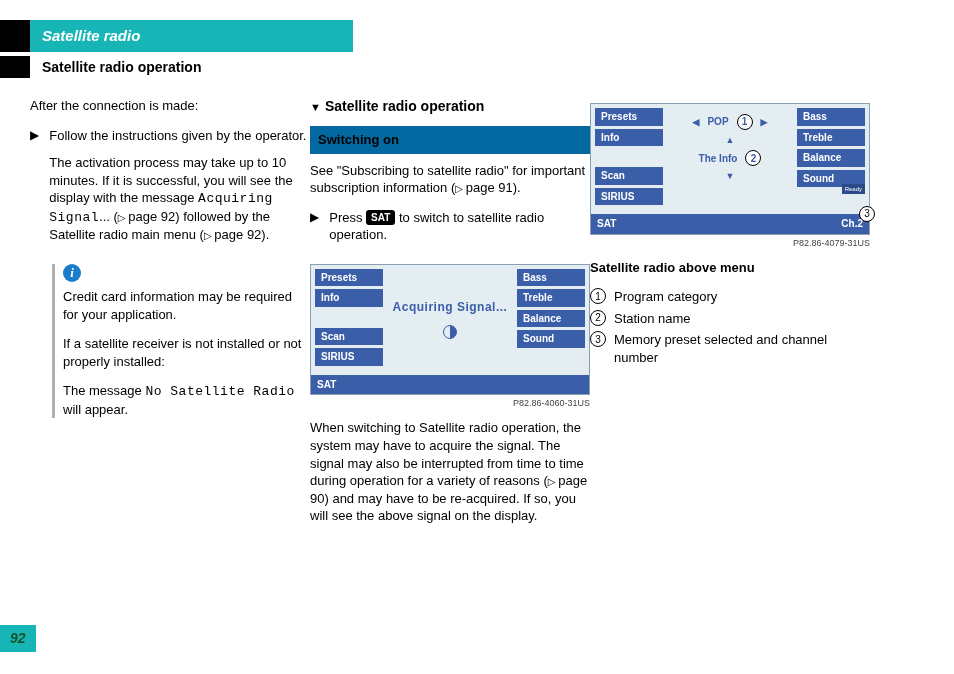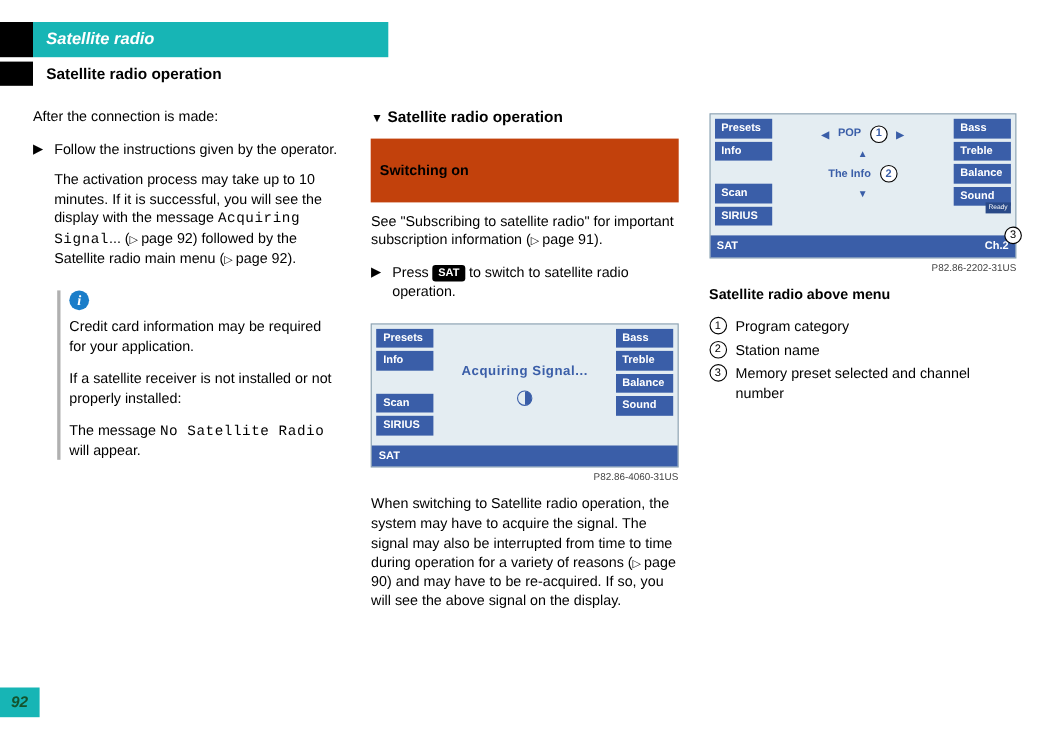--- a/index.html
+++ b/index.html
@@ -44,41 +44,40 @@
     background: #000;
     height: 22px;
   }
   .subheader-text {
     font-weight: bold;
     padding: 2px 0 2px 12px;
     font-size: 14px;
   }
   .columns {
     display: flex;
-    gap: 28px;
   }
   .col {
     width: 280px;
   }
   .col p { margin-bottom: 12px; }
   .sec-triangle::before {
     content: "▼";
     font-size: 11px;
     margin-right: 4px;
     color: #000;
   }
   .section-heading {
     font-weight: bold;
     font-size: 14px;
     margin-bottom: 10px;
   }
   .sub-box {
-    background: #c2410c;
-    font-weight: bold;
-    padding: 20px 8px;
+    background: #0369a1;
+    font-weight: bold;
+    padding: 5px 8px;
     margin-bottom: 8px;
     font-size: 13px;
   }
   .step {
     display: flex;
     gap: 10px;
     margin-bottom: 10px;
   }
   .step .marker { font-size: 12px; }
   .step .body { flex: 1; }
@@ -133,21 +132,21 @@
   .panel-left, .panel-right {
     display: flex;
     flex-direction: column;
     gap: 3px;
   }
   .pbtn {
     background: #3a5ea8;
     color: #fff;
     font-weight: bold;
     padding: 2px 6px;
-    width: 52px;
+    width: 68px;
     font-size: 10px;
   }
   .panel-center {
     flex: 1;
     text-align: center;
     color: #3a5ea8;
     font-weight: bold;
     padding-top: 30px;
     position: relative;
   }
@@ -322,21 +321,21 @@
           <div class="pbtn">Sound</div>
         </div>
         <span class="ready-badge">Ready</span>
         <span class="callout callout-abs" style="right:-6px; bottom:-8px;">3</span>
       </div>
       <div class="panel-footer">
         <span>SAT</span>
         <span>Ch.2</span>
       </div>
     </div>
-    <div class="fig-id">P82.86-2202-31US</div>
+    <div class="fig-id">P82.86-4079-31US</div>
 
     <p style="font-weight:bold">Satellite radio above menu</p>
     <div class="legend">
       <div class="legend-row">
         <span class="callout">1</span>
         <span class="txt">Program category</span>
       </div>
       <div class="legend-row">
         <span class="callout">2</span>
         <span class="txt">Station name</span>

